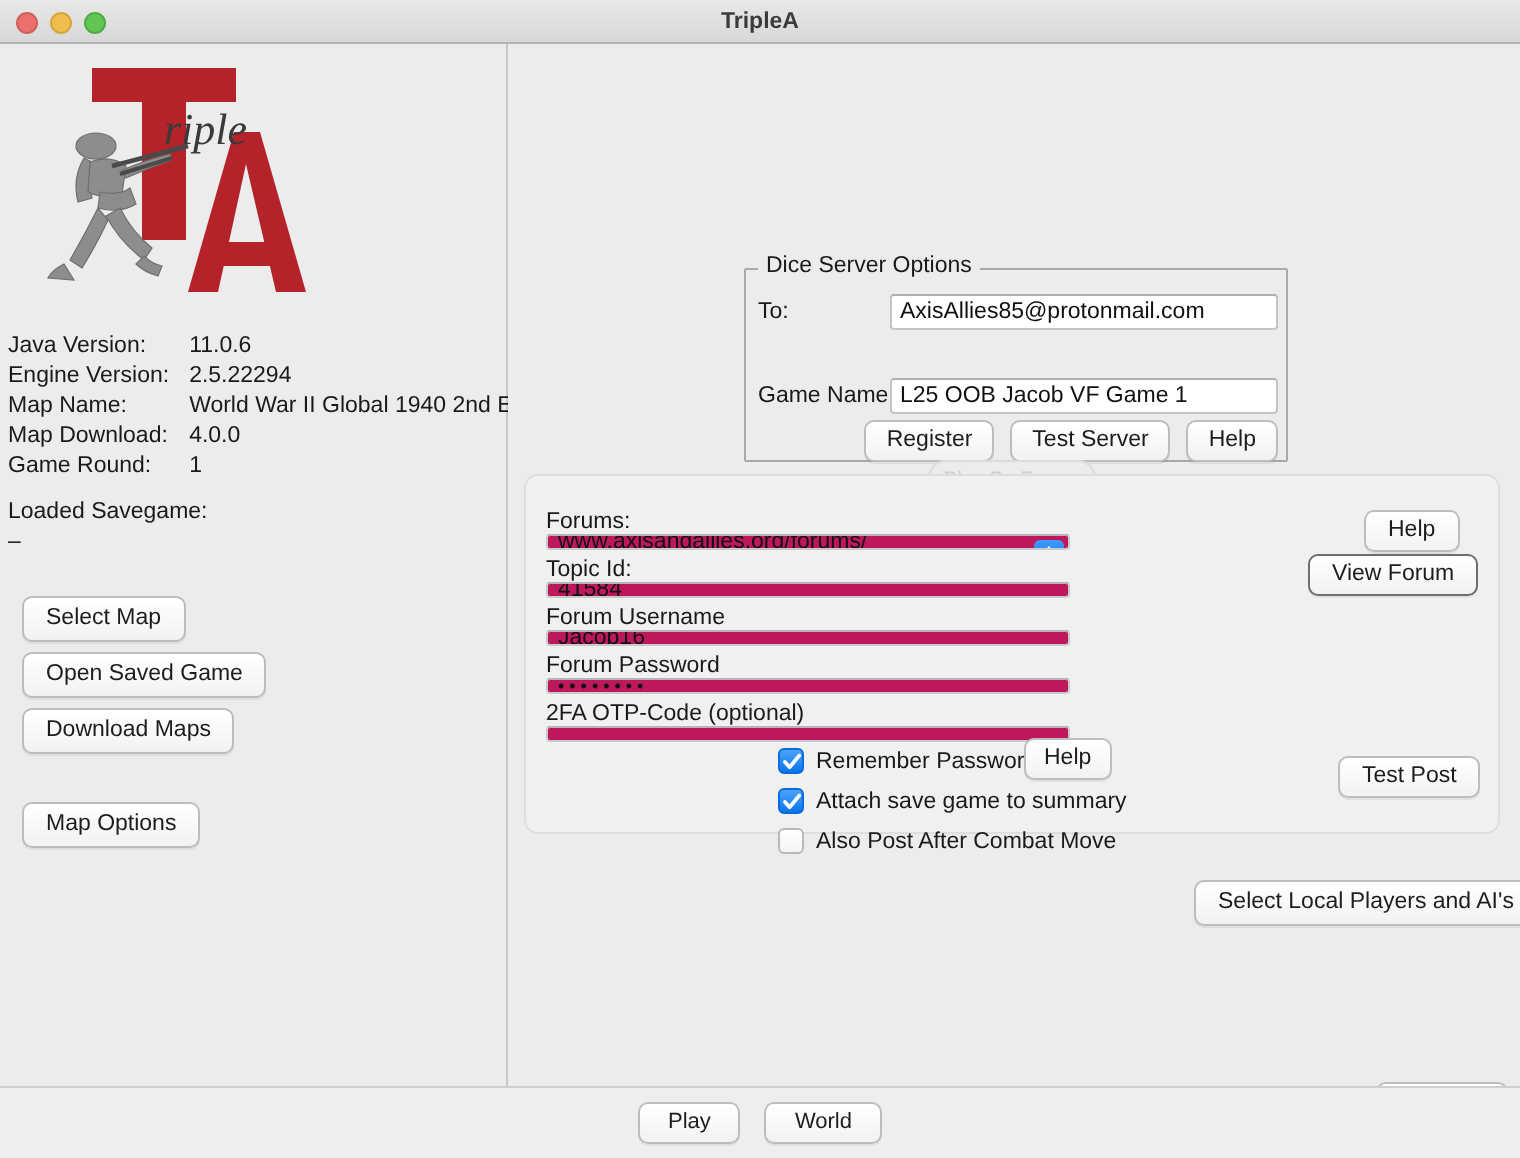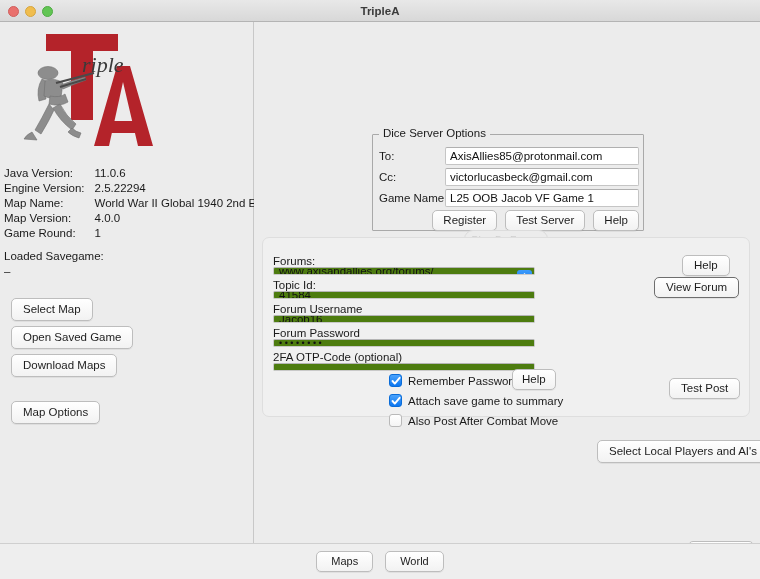--- a/index.html
+++ b/index.html
@@ -240,21 +240,21 @@
   }
   .pbf-label {
     width: 120px;
     font-size: 11.5px;
     color: #1a1a1a;
     white-space: nowrap;
   }
   .pbf-field {
     width: 262px;
     height: 19px;
-    background: #4d7c0f;
+    background: #be185d;
     border: 1px solid #c9c9c9;
     border-top-color: #b5b5b5;
     border-radius: 2px;
     font-size: 11.5px;
     color: #111;
     padding: 0 5px;
     display: flex;
     align-items: center;
     overflow: hidden;
     white-space: nowrap;
@@ -428,21 +428,21 @@
           </tr>
           <tr>
             <td class="k">Engine Version:</td>
             <td class="v">2.5.22294</td>
           </tr>
           <tr>
             <td class="k">Map Name:</td>
             <td class="v">World War II Global 1940 2nd Edition</td>
           </tr>
           <tr>
-            <td class="k">Map Version:</td>
+            <td class="k">Map Download:</td>
             <td class="v">4.0.0</td>
           </tr>
           <tr>
             <td class="k">Game Round:</td>
             <td class="v">1</td>
           </tr>
         </tbody>
           </table>
       </div>
 
@@ -460,24 +460,20 @@
     <div id="right">
 
       <div id="dice-group">
         <div id="dice-group-title">Dice Server Options</div>
 
         <div class="dice-row" id="dice-row-to">
           <div class="dice-label">To:</div>
           <div class="tf">AxisAllies85@protonmail.com</div>
         </div>
 
-        <div class="dice-row" id="dice-row-cc">
-          <div class="dice-label">Cc:</div>
-          <div class="tf">victorlucasbeck@gmail.com</div>
-        </div>
 
         <div class="dice-row" id="dice-row-name">
           <div class="dice-label">Game Name:</div>
           <div class="tf">L25 OOB Jacob VF Game 1</div>
         </div>
 
         <div id="dice-buttons">
           <div class="btn">Register</div>
           <div class="btn">Test Server</div>
           <div class="btn">Help</div>
@@ -552,16 +548,16 @@
       <div class="btn" id="btn-help-forums">Help</div>
       <div class="btn focused" id="btn-view-forum">View Forum</div>
       <div class="btn" id="btn-test-post">Test Post</div>
 
       <div class="btn" id="btn-select-local">Select Local Players and AI's</div>
       <div class="btn" id="btn-cancel">Cancel</div>
     </div>
   </div>
 
   <div id="bottombar">
-    <div class="btn">Maps</div>
+    <div class="btn">Play</div>
     <div class="btn">World</div>
   </div>
 </div>
 
 </body></html>

